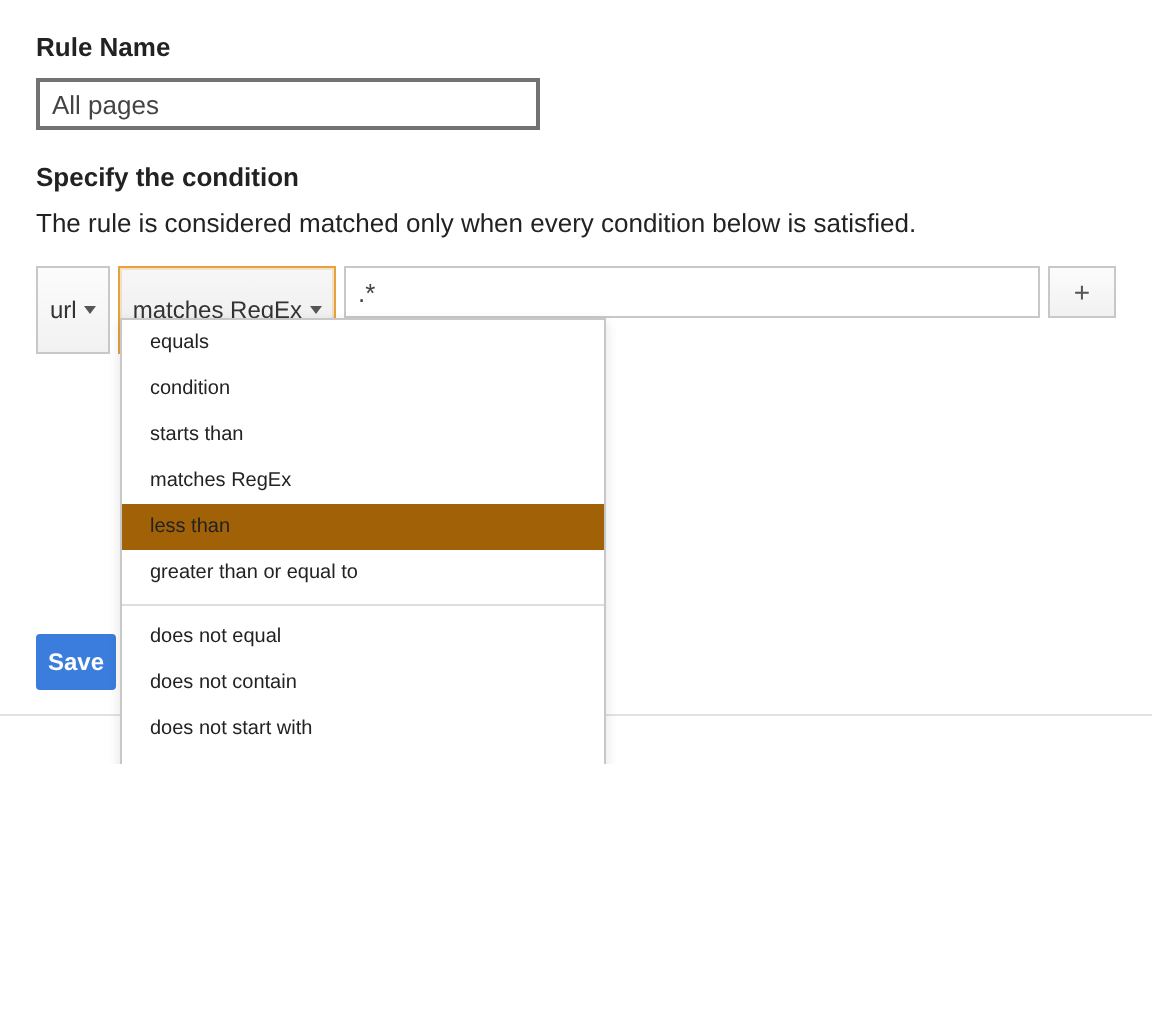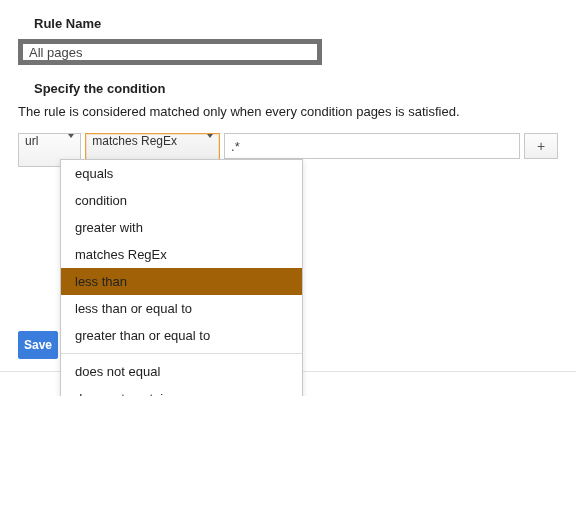--- a/index.html
+++ b/index.html
@@ -8,52 +8,51 @@
     padding: 10px 10px 10px 18px;
     font-family: Arial, Helvetica, sans-serif;
     font-size: 13px;
     color: #222;
     background: #fff;
     width: 576px;
   }
   .label-heading {
     font-weight: bold;
     font-size: 13px;
-    margin: 6px 0 8px 16px;
+    margin: 6px 0 8px 0;
   }
   .text-input {
-    width: 304px;
+    width: 252px;
     height: 26px;
-    border: 5px solid #737373;
+    border: 2px solid #737373;
     padding: 2px 6px;
     font-size: 13px;
     color: #444;
   }
   .desc {
     font-size: 13px;
     color: #222;
     margin: 6px 0 14px 0;
   }
   .row {
     display: flex;
     align-items: stretch;
     gap: 4px;
     position: relative;
   }
   .sel {
     display: inline-flex;
-    align-items: flex-start;
-    height: 34px;
+    align-items: center;
+    height: 44px;
     border: 1px solid #c8c8c8;
     background: linear-gradient(#fcfcfc, #f1f1f1);
     padding: 0 6px;
     font-size: 12px;
     color: #333;
     cursor: pointer;
-    gap: 26px;
   }
   .sel.focused {
     border: 1px solid #e6a23c;
     box-shadow: 0 0 0 1px rgba(230,162,60,0.25) inset;
     background: linear-gradient(#f7f7f7, #ececec);
   }
   .caret {
     margin-left: 4px;
     width: 0; height: 0;
     border-left: 3px solid transparent;
@@ -91,21 +90,21 @@
     right: 0px;
     top: 26px;
     width: 243px;
     background: #fff;
     border: 1px solid #c8c8c8;
     box-shadow: 0 2px 6px rgba(0,0,0,0.12);
     z-index: 10;
   }
   .dropdown .opt {
     padding: 6px 14px;
-    font-size: 13px;
+    font-size: 10px;
     color: #222;
     cursor: pointer;
   }
   .dropdown .opt.highlight {
     background: #a16207;
   }
   .dropdown .sep {
     height: 0;
     border-top: 1px solid #ddd;
     margin: 4px 0;
@@ -122,63 +121,61 @@
     padding: 0 12px;
     background: #3b7ddd;
     color: #fff;
     border: 1px solid #3b7ddd;
     font-size: 12px;
     font-weight: bold;
     border-radius: 2px;
     cursor: pointer;
     width: 40px;
     overflow: hidden;
-    margin-top: 24px;
   }
   .hr {
     height: 0;
     border-top: 1px solid #e2e2e2;
     margin: 12px 0 0 -18px;
     width: 576px;
   }
 </style>
 </head>
 <body>
 
 
 
 <div class="label-heading">Rule Name</div>
 <input class="text-input" type="text" value="All pages" style="">
 
 <div class="label-heading" style="margin-top:16px">Specify the condition</div>
-<div class="desc">The rule is considered matched only when every condition pages is satisfied.</div>
+<div class="desc">The rule is considered matched only when every condition below is satisfied.</div>
 
 <div class="row-wrap">
   <div class="row">
     <div class="sel">
       <span>url</span>
       <span class="caret"></span>
     </div>
     <div class="sel focused">
       <span>matches RegEx</span>
       <span class="caret"></span>
     </div>
     <input class="pattern-input" type="text" value=".*" style="">
     <div class="add-btn">
       <span>+</span>
     </div>
   </div>
 
   <div class="dropdown">
     <div class="opt">equals</div>
     <div class="opt">condition</div>
-    <div class="opt">greater with</div>
+    <div class="opt">starts than</div>
     <div class="opt">matches RegEx</div>
     <div class="opt highlight">less than</div>
-    <div class="opt">less than or equal to</div>
     <div class="opt">greater than or equal to</div>
     <div class="sep"></div>
     <div class="opt">does not equal</div>
     <div class="opt">does not contain</div>
     <div class="opt">does not start with</div>
     <div class="opt">does not end with</div>
 
   </div>
 </div>
 

